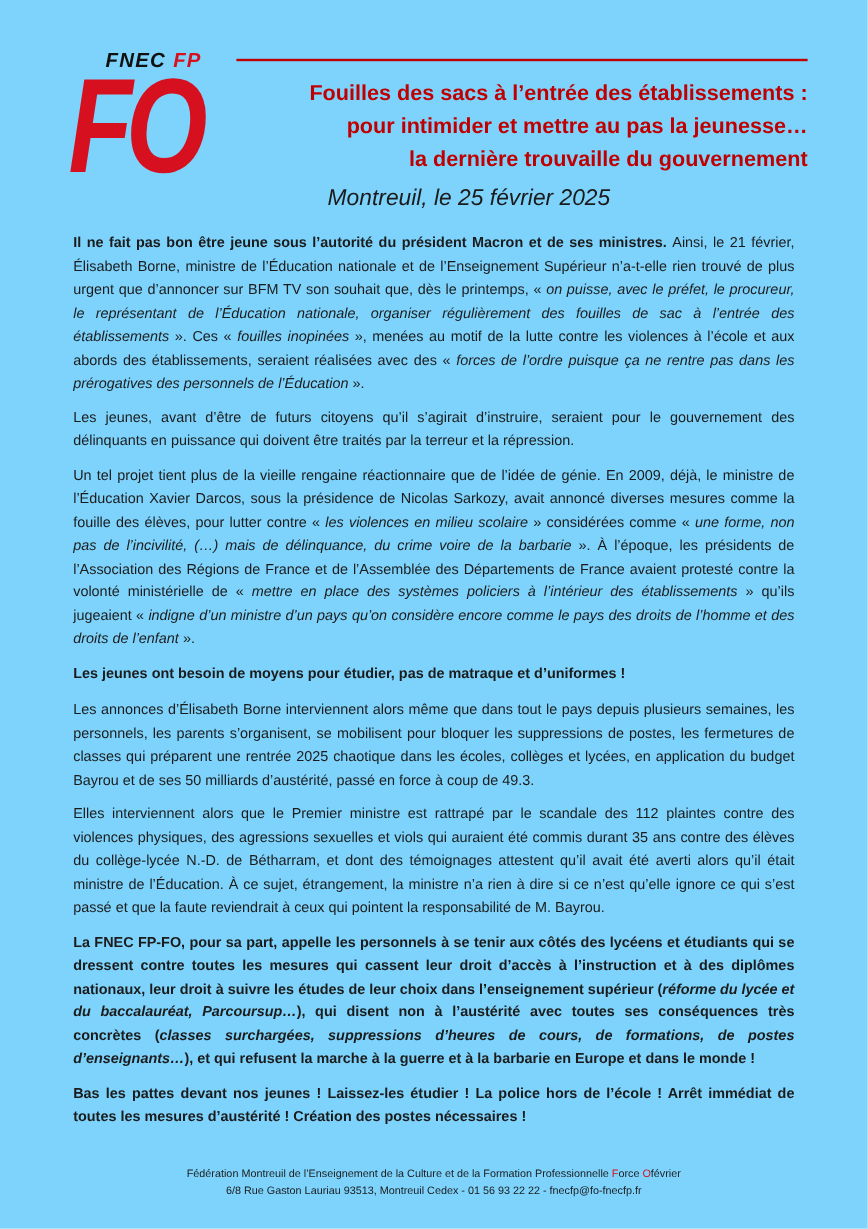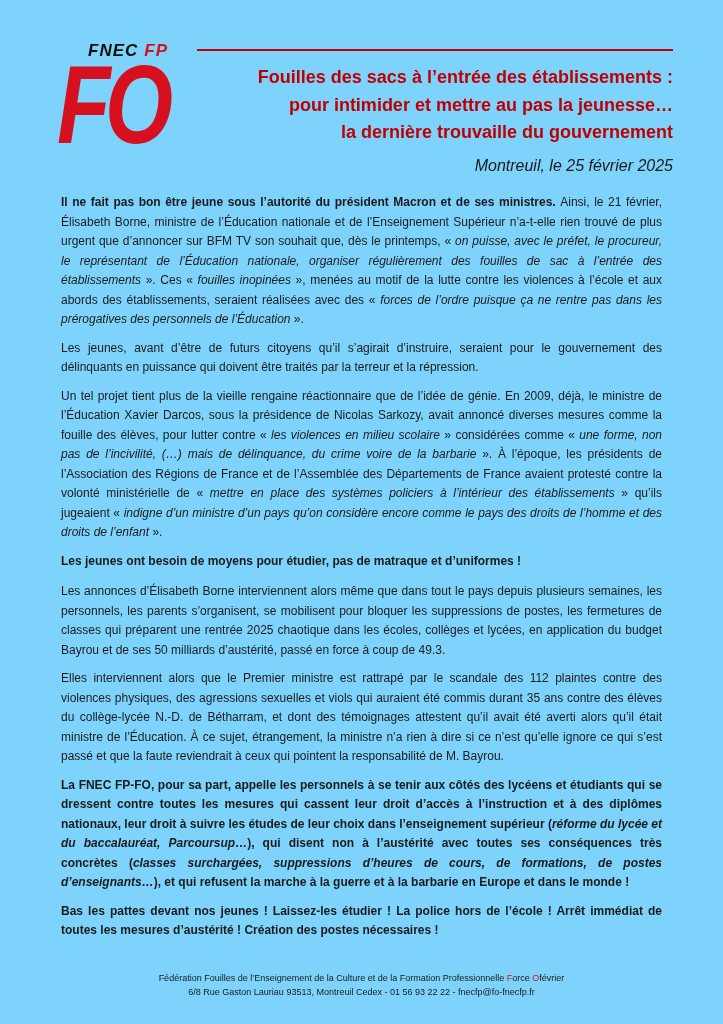--- a/index.html
+++ b/index.html
@@ -34,21 +34,21 @@
   }
   
   .rule{position:absolute;left:197px;top:49px;width:476px;height:2px;background:var(--rule-red);}
   .title{
     position:absolute;left:150px;top:64px;width:523px;
     text-align:right;color:var(--title-red);
     font-weight:bold;font-size:18px;line-height:27.5px;
   }
   .dateline{
     position:absolute;left:273px;top:157px;width:400px;
-    text-align:right;font-style:italic;font-size:16px;line-height:18px;
+    text-align:left;font-style:italic;font-size:19px;line-height:18px;
   }
   
   .docbody{
     position:absolute;left:61px;top:193px;width:601px;
     font-size:12px;line-height:19.5px;text-align:justify;
   }
   .para{margin:0 0 9px 0;}
   .heading{margin:1px 0 11px 0;font-weight:bold;}
   .run-b{font-weight:bold;}
   .run-i{font-style:italic;}
@@ -86,17 +86,17 @@
       <div class="para"><span>Les jeunes, avant d’être de futurs citoyens qu’il s’agirait d’instruire, seraient pour le gouvernement des délinquants en puissance qui doivent être traités par la terreur et la répression.</span></div>
       <div class="para"><span>Un tel projet tient plus de la vieille rengaine réactionnaire que de l’idée de génie. En 2009, déjà, le ministre de l’Éducation Xavier Darcos, sous la présidence de Nicolas Sarkozy, avait annoncé diverses mesures comme la fouille des élèves, pour lutter contre « </span><span class="run-i">les violences en milieu scolaire</span><span> » considérées comme « </span><span class="run-i">une forme, non pas de l’incivilité, (…) mais de délinquance, du crime voire de la barbarie</span><span> ». À l’époque, les présidents de l’Association des Régions de France et de l’Assemblée des Départements de France avaient protesté contre la volonté ministérielle de « </span><span class="run-i">mettre en place des systèmes policiers à l’intérieur des établissements</span><span> » qu’ils jugeaient « </span><span class="run-i">indigne d’un ministre d’un pays qu’on considère encore comme le pays des droits de l’homme et des droits de l’enfant</span><span> ».</span></div>
       <div class="heading"><span class="run-b">Les jeunes ont besoin de moyens pour étudier, pas de matraque et d’uniformes !</span></div>
       <div class="para"><span>Les annonces d’Élisabeth Borne interviennent alors même que dans tout le pays depuis plusieurs semaines, les personnels, les parents s’organisent, se mobilisent pour bloquer les suppressions de postes, les fermetures de classes qui préparent une rentrée 2025 chaotique dans les écoles, collèges et lycées, en application du budget Bayrou et de ses 50 milliards d’austérité, passé en force à coup de 49.3.</span></div>
       <div class="para"><span>Elles interviennent alors que le Premier ministre est rattrapé par le scandale des 112 plaintes contre des violences physiques, des agressions sexuelles et viols qui auraient été commis durant 35 ans contre des élèves du collège-lycée N.-D. de Bétharram, et dont des témoignages attestent qu’il avait été averti alors qu’il était ministre de l’Éducation. À ce sujet, étrangement, la ministre n’a rien à dire si ce n’est qu’elle ignore ce qui s’est passé et que la faute reviendrait à ceux qui pointent la responsabilité de M. Bayrou.</span></div>
       <div class="para"><span class="run-b">La FNEC FP-FO, pour sa part, appelle les personnels à se tenir aux côtés des lycéens et étudiants qui se dressent contre toutes les mesures qui cassent leur droit d’accès à l’instruction et à des diplômes nationaux, leur droit à suivre les études de leur choix dans l’enseignement supérieur (</span><span class="run-b run-i">réforme du lycée et du baccalauréat, Parcoursup…</span><span class="run-b">), qui disent non à l’austérité avec toutes ses conséquences très concrètes (</span><span class="run-b run-i">classes surchargées, suppressions d’heures de cours, de formations, de postes d’enseignants…</span><span class="run-b">), et qui refusent la marche à la guerre et à la barbarie en Europe et dans le monde !</span></div>
       <div class="para"><span class="run-b">Bas les pattes devant nos jeunes ! Laissez-les étudier ! La police hors de l’école ! Arrêt immédiat de toutes les mesures d’austérité ! Création des postes nécessaires !</span></div>
     </div>
 
   <div class="footer">
-    <div><span>Fédération Fouilles de l’Enseignement de la Culture et de la Formation Professionnelle </span><span class="run-red">F</span><span>orce </span><span class="run-red">O</span><span>février</span></div>
+    <div><span>Fédération Montreuil de l’Enseignement de la Culture et de la Formation Professionnelle </span><span class="run-red">F</span><span>orce </span><span class="run-red">O</span><span>février</span></div>
     <div>6/8 Rue Gaston Lauriau 93513, Montreuil Cedex - 01 56 93 22 22 - fnecfp@fo-fnecfp.fr</div>
   </div>
 
 </div>
 
 </body></html>

